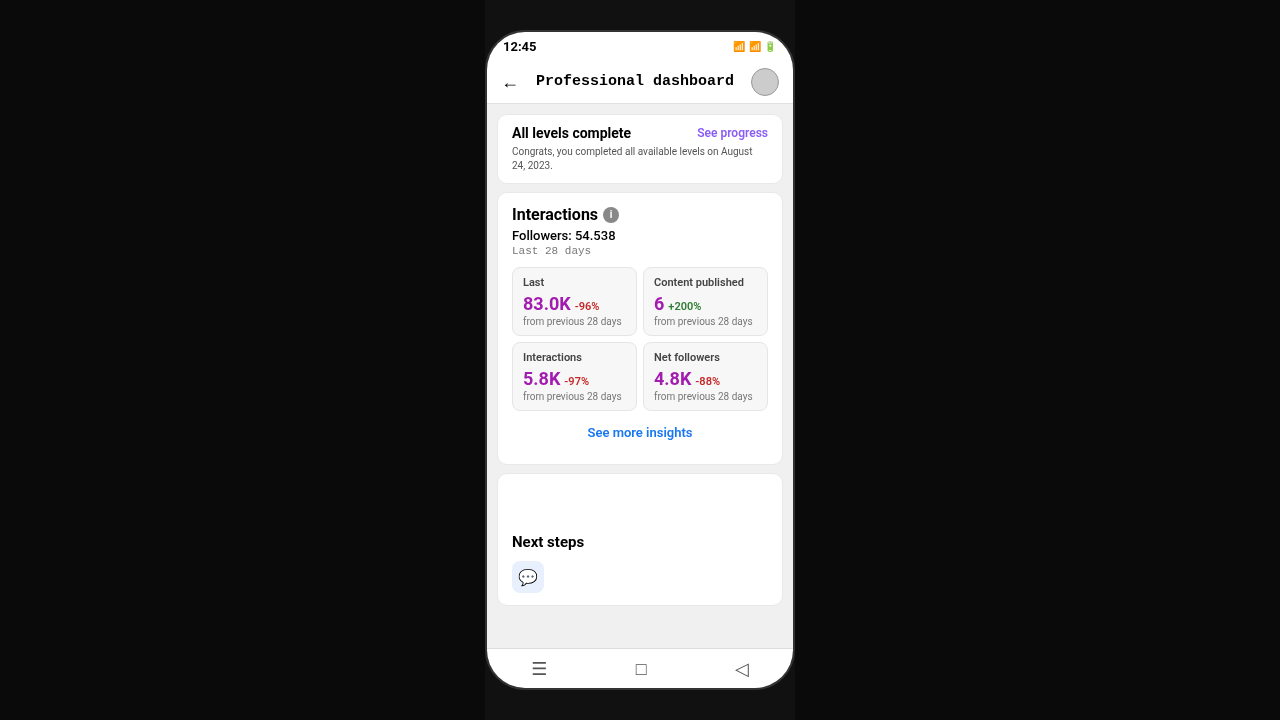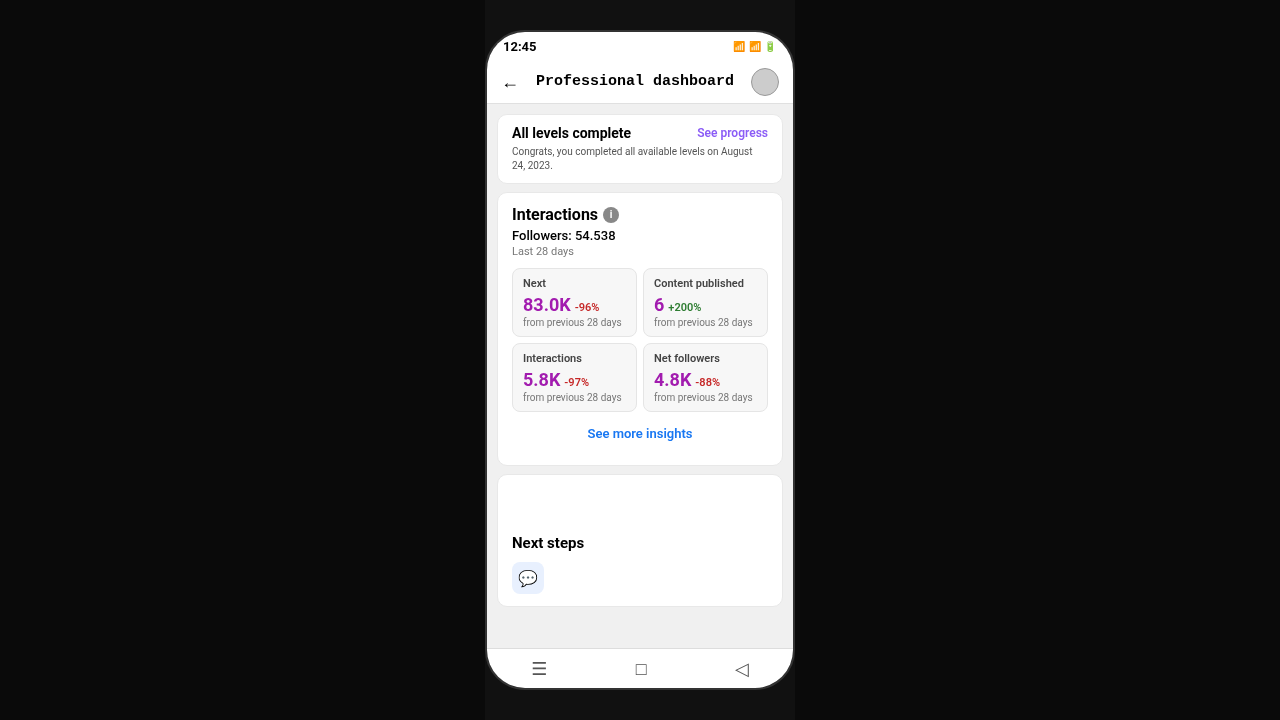--- a/index.html
+++ b/index.html
@@ -112,21 +112,21 @@
     .info-icon {
       width: 16px; height: 16px;
       border-radius: 50%;
       background: #888;
       color: #fff;
       font-size: 10px;
       display: flex; align-items: center; justify-content: center;
       font-weight: 700;
     }
     .followers-line { font-size: 13px; color: #000; font-weight: 500; margin-bottom: 2px; }
-    .last-days { font-size: 11px; color: #777; margin-bottom: 10px; }
+    .last-days { font-size: 11px; color: #777; margin-bottom: 10px; font-family: Liberation Mono, monospace; }
 
     
     .stats-grid {
       display: grid;
       grid-template-columns: 1fr 1fr;
       gap: 6px;
     }
     .stat-card {
       background: #f7f7f7;
       border-radius: 8px;
@@ -220,21 +220,21 @@
       <div class="perf-header">
         <span class="perf-title">Interactions</span>
         <div class="info-icon">i</div>
       </div>
       <div class="followers-line">Followers: 54.538</div>
       <div class="last-days">Last 28 days</div>
 
       <div class="stats-grid">
 
         <div class="stat-card">
-          <div class="stat-label">Next</div>
+          <div class="stat-label">Last</div>
           <div class="stat-value-row">
             <span class="stat-value">83.0K</span>
             <span class="stat-change-neg">-96%</span>
           </div>
           <div class="stat-from">from previous 28 days</div>
         </div>
 
         <div class="stat-card">
           <div class="stat-label">Content published</div>
           <div class="stat-value-row">

